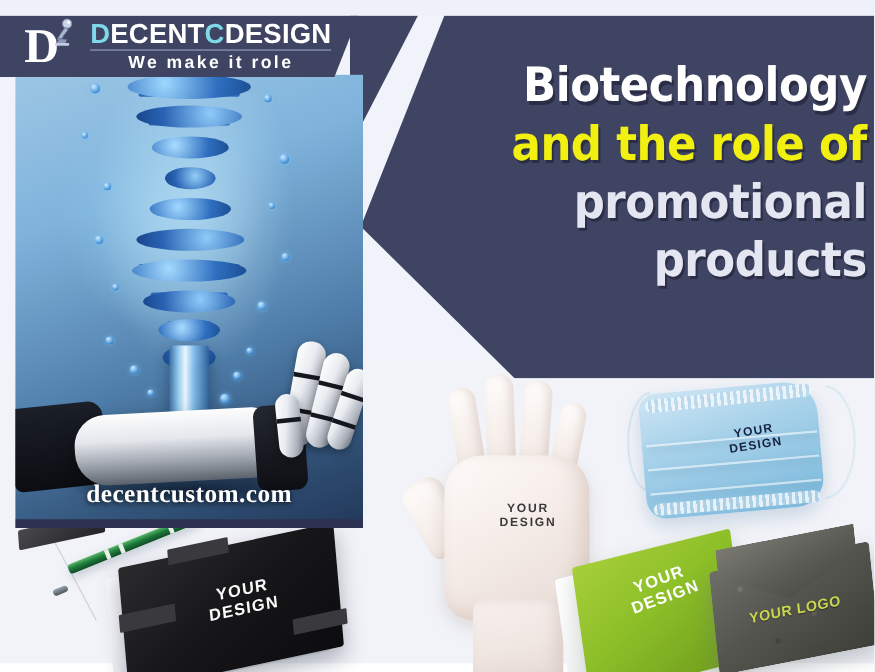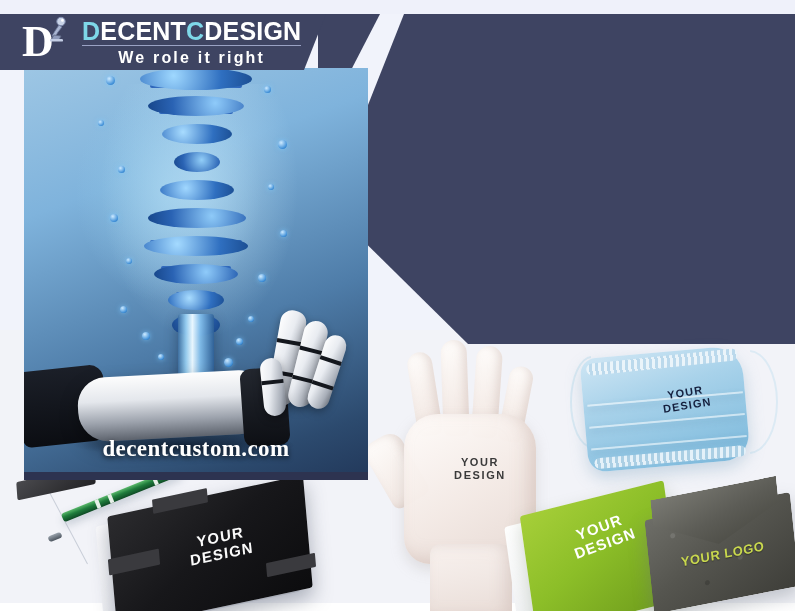--- a/index.html
+++ b/index.html
@@ -77,27 +77,26 @@
   .logo-top-line .lt-rest { color:#ffffff; }
   .logo-top-line .lt-c { color:#7ED8E8; }
   .logo-tag {
     font-size:16px; font-weight:700; color:#ffffff;
     letter-spacing:2.2px; line-height:19px; margin-top:2px;
     white-space:nowrap; text-align:center;
   }
 
   
   .dna-photo {
-    position:absolute; left:14px; top:68px; width:344px; height:412px;
+    position:absolute; left:14px; top:68px; width:316px; height:412px;
     overflow:hidden;
     background:
       radial-gradient(ellipse 150px 180px at 42% 30%, #8fc4e6 0%, rgba(143,196,230,0) 62%),
       linear-gradient(160deg, #9dc6e4 0%, #7FB3DC 28%, #4E7CA8 62%, #2C4A6E 88%, #22385A 100%);
     z-index:8;
-    margin-left:10px;
   }
   .dna-glow {
     position:absolute; left:22%; top:4%; width:58%; height:62%;
     background:radial-gradient(ellipse at 50% 40%, rgba(190,226,246,.65) 0%, rgba(190,226,246,0) 70%);
   }
   .dna-wrap {
     position:absolute; left:50%; top:-6px; width:200px; height:330px;
     transform:translateX(-50%);
   }
   .helix-rung {
@@ -372,21 +371,21 @@
         <svg class="logo-bot" viewBox="0 0 30 30">
           <circle cx="19" cy="5.5" r="4.2" fill="#C9D4E8" stroke="#7F8CAE" stroke-width="1"></circle>
           <circle cx="20.4" cy="4.4" r="1.3" fill="#ffffff"></circle>
           <path d="M17 9 L13 15 L10 20 L13 21 L16 16 L20 11 Z" fill="#AAB6D2" stroke="#6E7A9C" stroke-width=".8"></path>
           <path d="M12 19 L9 24 L17 24 L19 20 Z" fill="#8F9BBB" stroke="#5E6884" stroke-width=".8"></path>
           <rect x="8" y="23" width="13" height="2.6" rx="1.2" fill="#C3CDE4"></rect>
         </svg>
       </div>
       <div class="logo-text">
         <div class="logo-top-line"><span class="lt-d">D</span><span class="lt-rest">ECENT</span><span class="lt-c">C</span><span class="lt-rest">DESIGN</span></div>
-        <div class="logo-tag">We role it right</div>
+        <div class="logo-tag">We make it role</div>
       </div>
     </div>
   </div>
 
   <div class="dna-photo">
     <div class="dna-glow"></div>
 
     <div class="dna-wrap">
       <div class="helix-rung" style="top:22px;  width:92px;"></div>
       <div class="helix-rung" style="top:48px;  width:74px;"></div>
@@ -447,20 +446,26 @@
         <div class="finger-seg" style="top:50px;"></div>
     </div>
     <div class="finger" style="left:238px; top:290px; width:22px; height:58px; transform:rotate(-6deg);">
       <div class="finger-seg" style="top:22px;"></div>
     </div>
 
     <div class="site-url">decentcustom.com</div>
     <div class="dna-bottom-bar"></div>
   </div>
 
+  <div class="headline">
+    <div class="hl-line hl-1">Biotechnology</div>
+    <div class="hl-line hl-2">and the role of</div>
+    <div class="hl-line hl-3">promotional</div>
+    <div class="hl-line hl-4">products</div>
+  </div>
 
   <div class="prod glove-box">
     <div class="glove-finger" style="left:44px;  top:14px; width:25px; height:84px; transform:rotate(-9deg);"></div>
     <div class="glove-finger" style="left:74px;  top:2px;  width:26px; height:96px; transform:rotate(-2deg);"></div>
     <div class="glove-finger" style="left:106px; top:8px;  width:26px; height:92px; transform:rotate(4deg);"></div>
     <div class="glove-finger" style="left:136px; top:28px; width:24px; height:76px; transform:rotate(11deg);"></div>
     <div class="glove-finger" style="left:8px;   top:96px; width:40px; height:72px; transform:rotate(-30deg);"></div>
     <div class="glove-palm"></div>
     <div class="glove-wrist"></div>
     <div class="glove-text">

